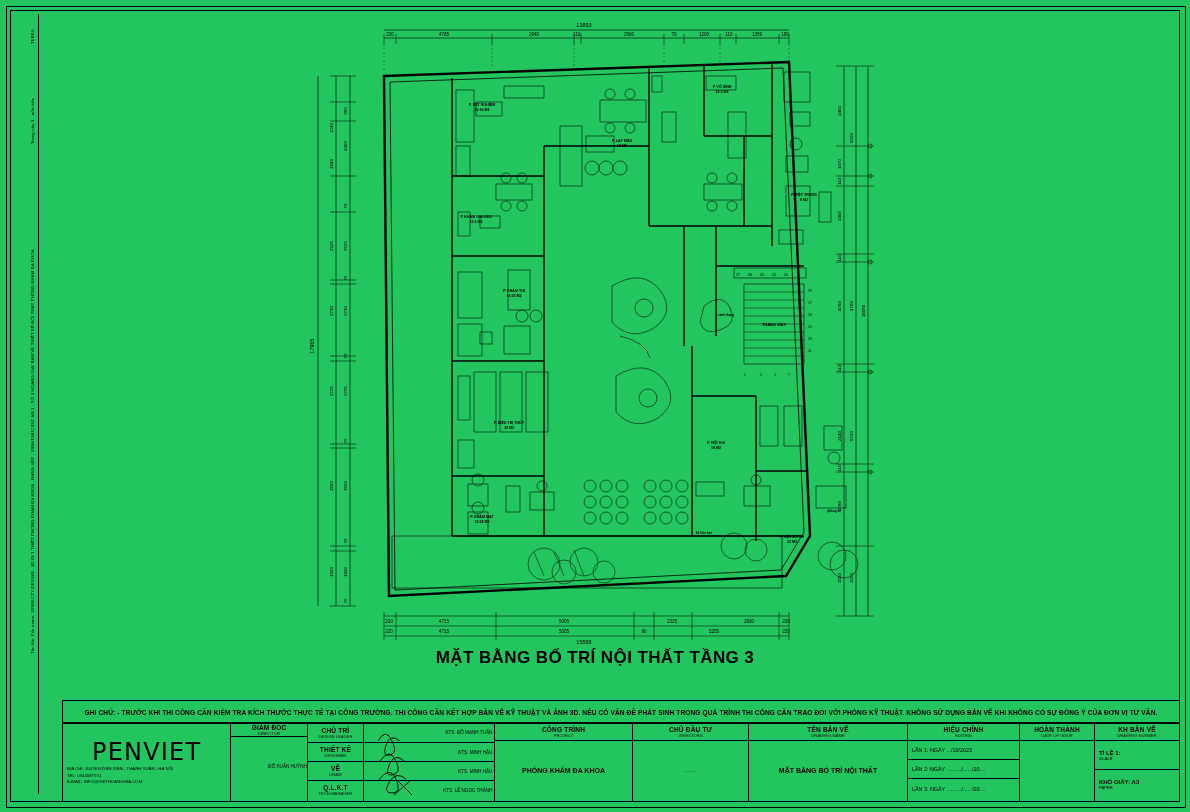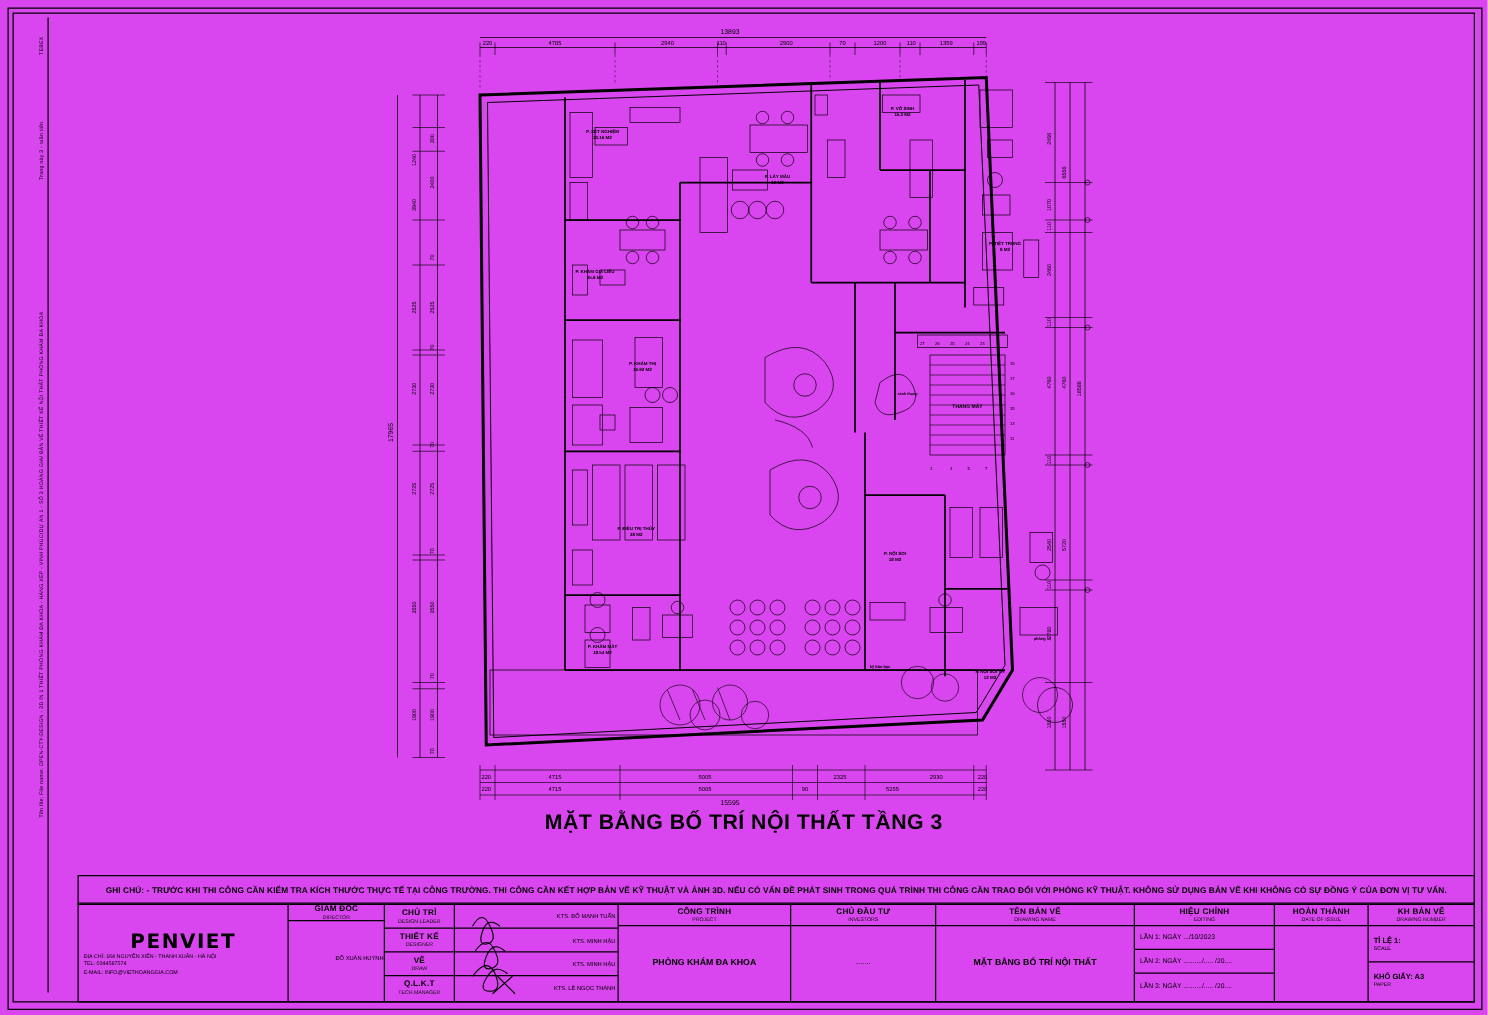--- a/index.html
+++ b/index.html
@@ -1,17 +1,17 @@
 <!DOCTYPE html>
 <html><head>
 <meta charset="utf-8">
 <style>
   html,body{margin:0;padding:0;background:#ffffff;}
   body{width:1190px;height:812px;font-family:"Liberation Sans",sans-serif;color:#000;overflow:hidden;}
-  #sheet{position:relative;width:1190px;height:812px;background:#d946ef;}
+  #sheet{position:relative;width:1190px;height:812px;background:#22c55e;}
 
   .frame-outer{position:absolute;left:6px;top:6px;width:1178px;height:800px;border:1px solid #000;}
   .frame-inner{position:absolute;left:10px;top:10px;width:1168px;height:790px;border:1px solid #000;}
 
   
   .vstrip{position:absolute;left:16px;top:14px;width:22px;height:780px;border-right:1px solid #000;}
   .vtext{position:absolute;transform-origin:0 0;transform:rotate(-90deg);white-space:nowrap;font-size:4.2px;letter-spacing:.2px;}
 
   
   .plan{position:absolute;left:44px;top:16px;width:1136px;height:660px;}
@@ -23,21 +23,21 @@
   .note-bar span{font-size:6.6px;font-weight:bold;letter-spacing:.1px;}
 
   .titleblock{position:absolute;left:62px;top:722px;width:1116px;height:78px;border:1px solid #000;display:flex;}
   .tb-col{border-right:1px solid #000;position:relative;box-sizing:border-box;}
   .tb-col:last-child{border-right:none;}
   .tb-head{font-size:6.5px;font-weight:bold;text-align:center;letter-spacing:.2px;}
   .tb-sub{font-size:4.2px;text-align:center;color:#111;}
   .cellrow{border-bottom:1px solid #000;box-sizing:border-box;display:flex;flex-direction:column;align-items:center;justify-content:center;}
   .cellrow:last-child{border-bottom:none;}
 
-  .logo{font-family:"DejaVu Sans",sans-serif;font-weight:bold;font-size:16px;letter-spacing:1.2px;}
+  .logo{font-family:"DejaVu Sans",sans-serif;font-weight:normal;font-size:24px;letter-spacing:1.2px;}
   .addr{font-size:4.3px;line-height:1.5;padding-left:4px;}
   .sigline{font-size:4.6px;text-align:right;padding-right:3px;}
 
   .center{display:flex;align-items:center;justify-content:center;text-align:center;}
   .plantitle{position:absolute;left:0;top:648px;width:1190px;text-align:center;font-size:17px;font-weight:bold;letter-spacing:.4px;}
 </style>
 </head>
 <body>
 
 <div id="sheet">

